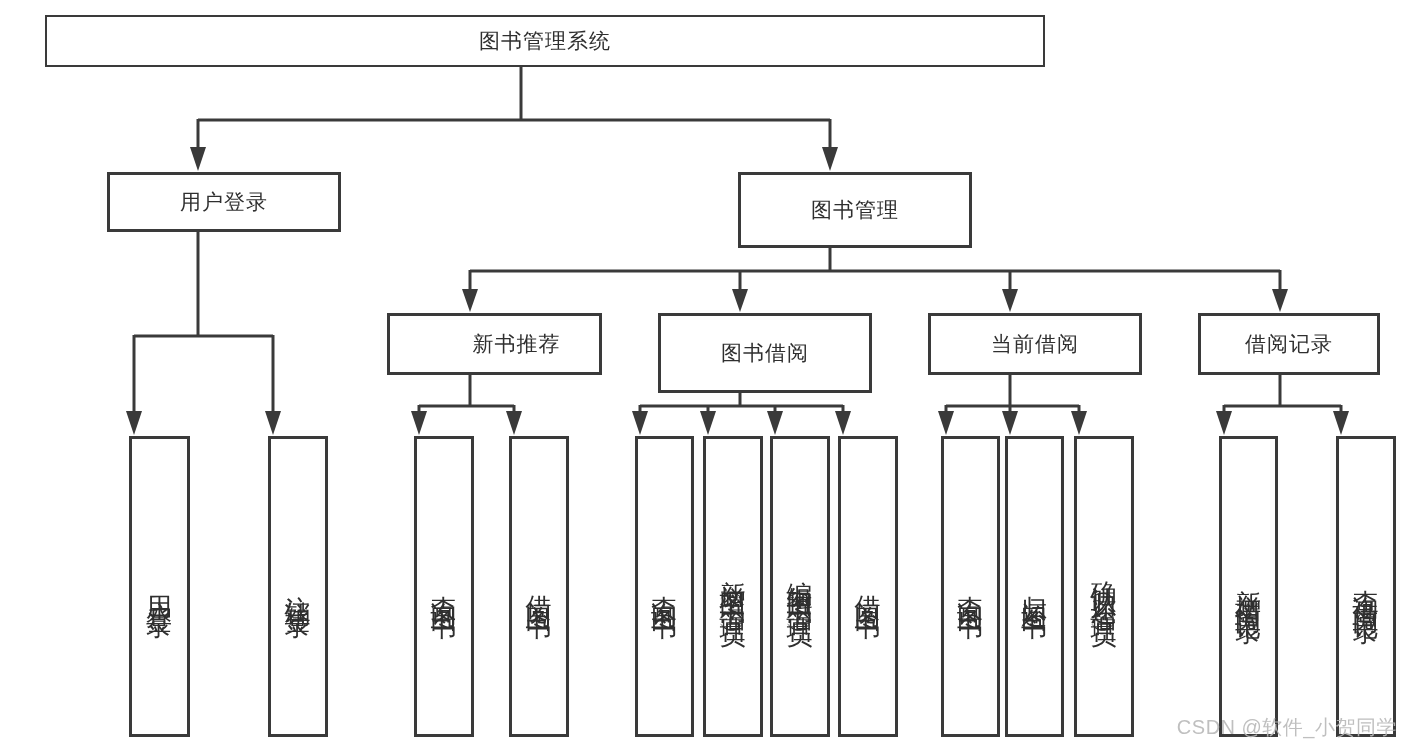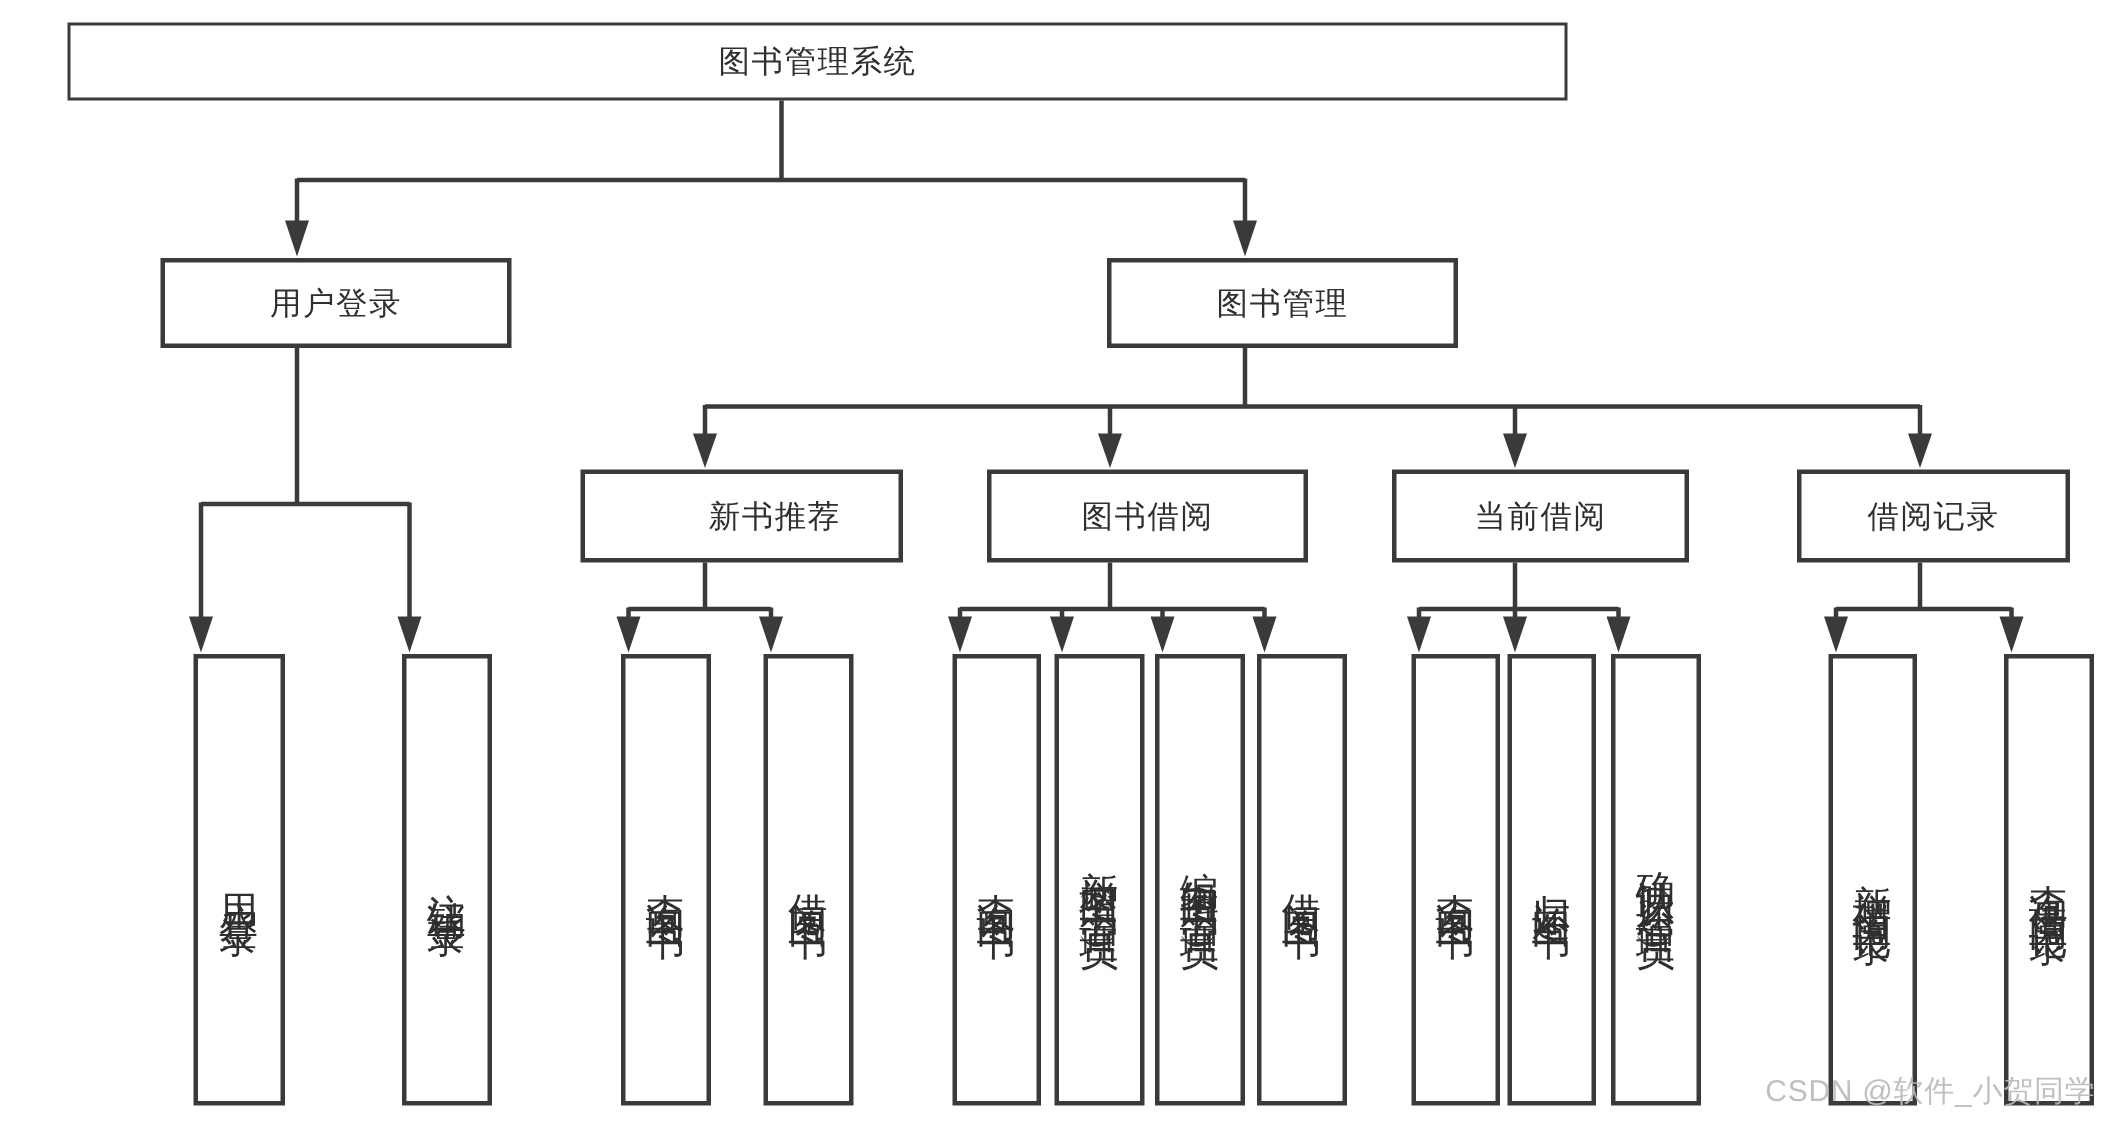--- a/index.html
+++ b/index.html
@@ -130,25 +130,25 @@
         <line x1="1341" y1="405" x2="1341" y2="414"></line>
         <polygon stroke="none" points="1333,411 1349,411 1341,435"></polygon>
       </g>
 
     </g>
   </svg>
 
   <div class="box root-box" style="left:20px; top:15px; width:1000px; height:52px;">图书管理系统</div>
 
   <div class="box" style="left:82px; top:172px; width:234px; height:60px;">用户登录</div>
-  <div class="box" style="left:713px; top:172px; width:234px; height:60px;">图书管理</div>
+  <div class="box" style="left:713px; top:172px; width:234px; height:76px;">图书管理</div>
 
   <div class="box" style="left:362px; top:313px; width:215px; height:62px;padding-left:44px;">新书推荐</div>
-  <div class="box" style="left:633px; top:313px; width:214px; height:62px;">图书借阅</div>
-  <div class="box" style="left:903px; top:313px; width:198px; height:62px;">当前借阅</div>
+  <div class="box" style="left:633px; top:313px; width:214px; height:80px;">图书借阅</div>
+  <div class="box" style="left:903px; top:313px; width:214px; height:62px;">当前借阅</div>
   <div class="box" style="left:1173px; top:313px; width:182px; height:62px;">借阅记录</div>
 
   <div class="box leaf" style="left:104px; top:436px; width:61px; height:301px;">用户登录</div>
   <div class="box leaf" style="left:243px; top:436px; width:60px; height:301px;">注销登录</div>
 
   <div class="box leaf" style="left:389px; top:436px; width:60px; height:301px;">查询图书</div>
   <div class="box leaf" style="left:484px; top:436px; width:60px; height:301px;">借阅图书</div>
 
   <div class="box leaf" style="left:610px; top:436px; width:59px; height:301px;">查询图书</div>
   <div class="box leaf" style="left:678px; top:436px; width:60px; height:301px;">新增图书（管理员）</div>

